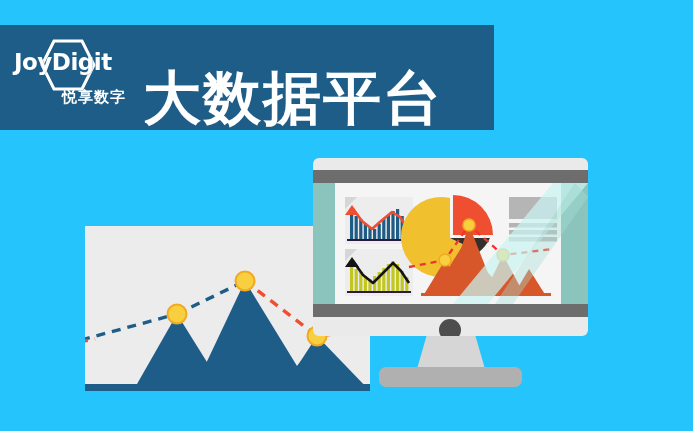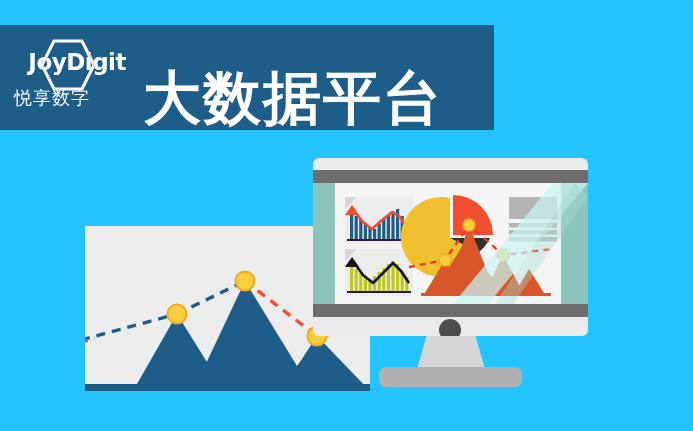--- a/index.html
+++ b/index.html
@@ -17,29 +17,29 @@
     background:#1d5d88;
   }
   .logo-block{
     position:absolute;left:14px;top:12px;width:112px;height:82px;
   }
   .logo-hex{
     position:absolute;left:26px;top:2px;width:56px;height:52px;
   }
   .logo-hex svg{display:block;}
   .logo-word{
-    position:absolute;left:0px;top:14px;width:112px;text-align:right;
+    position:absolute;left:0px;top:14px;width:112px;text-align:left;
     color:#ffffff;font-size:23px;font-weight:bold;letter-spacing:-0.5px;
     font-family:"DejaVu Sans",sans-serif;
     text-shadow:0 0 1px #1d5d88;
     line-height:1;
   }
   .logo-sub{
-    position:absolute;left:0;top:52px;width:112px;text-align:left;
-    color:#ffffff;font-size:18px;font-weight:normal;letter-spacing:1px;
+    position:absolute;left:0;top:52px;width:112px;text-align:right;
+    color:#ffffff;font-size:15px;font-weight:bold;letter-spacing:1px;
     line-height:1;
   }
   .banner-title{
     position:absolute;left:133px;top:44px;
     color:#ffffff;font-size:58px;font-weight:bold;line-height:1;
     letter-spacing:2px;
     font-family:"DejaVu Sans",sans-serif;
     margin-left:10px;
   }
 

